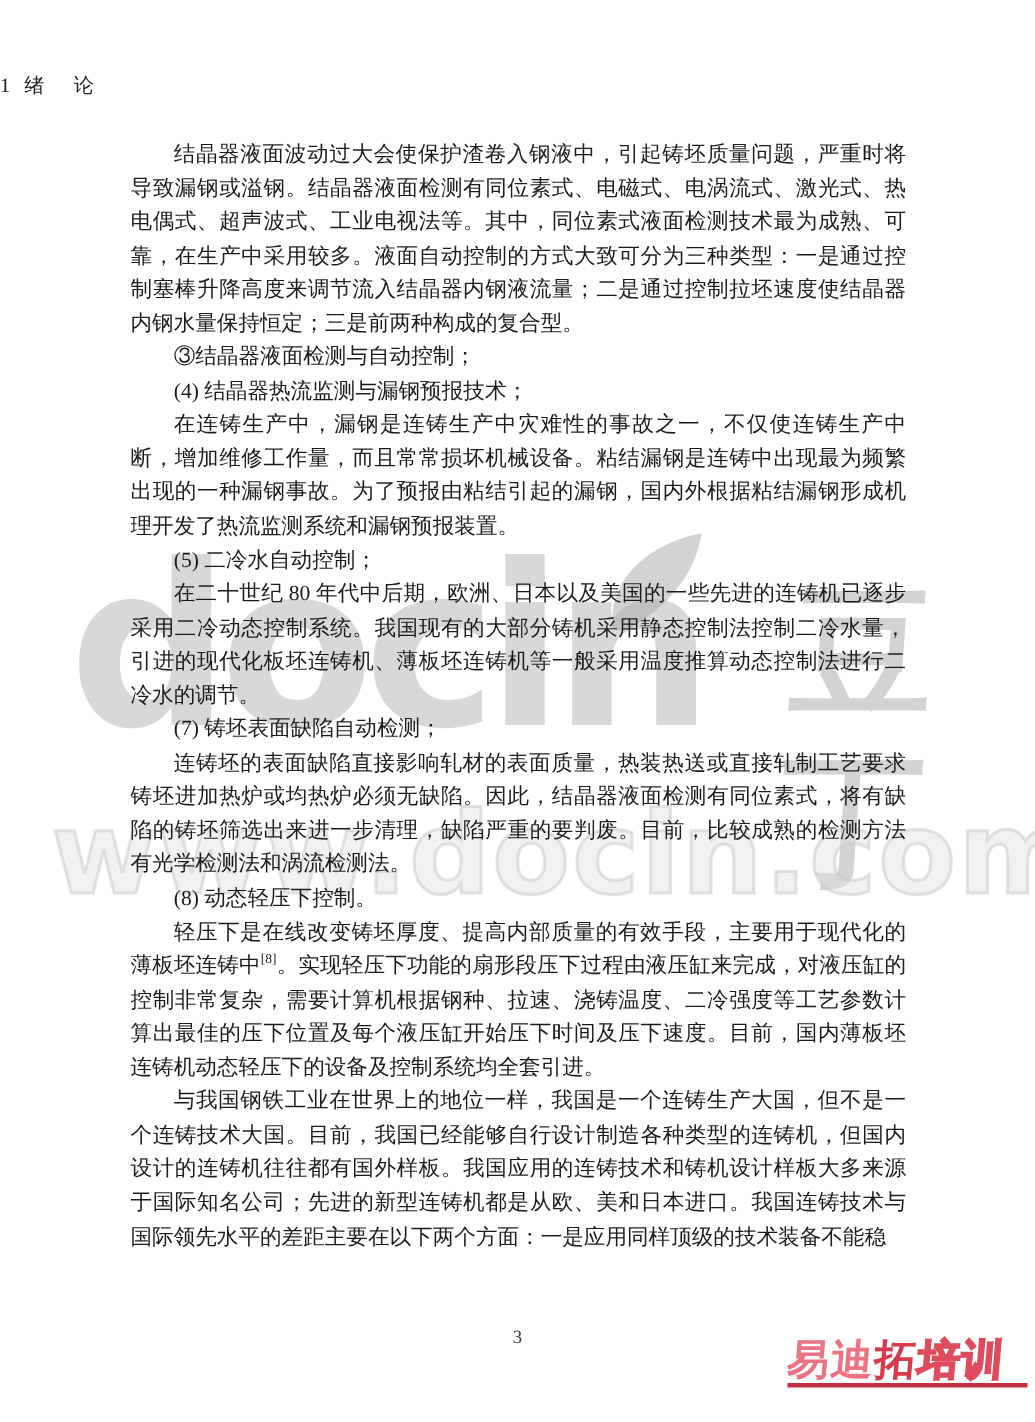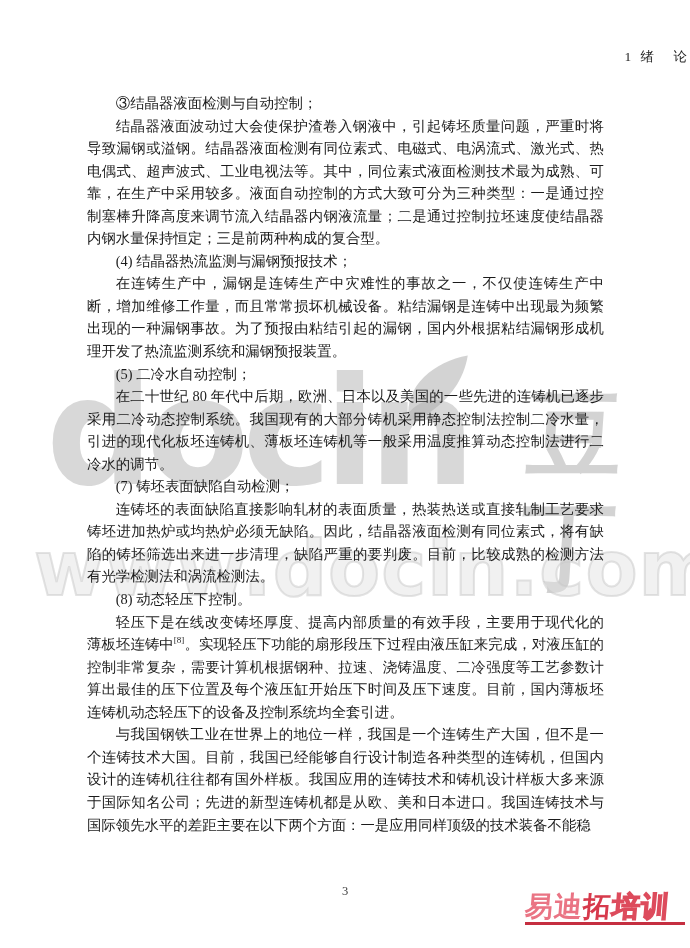--- a/index.html
+++ b/index.html
@@ -28,21 +28,21 @@
   .wm-url {
     top:534px; left:34px; width:656px;
     font-family:"DejaVu Sans","Liberation Sans",sans-serif;
     font-weight:bold; font-size:76px; line-height:70px; letter-spacing:1px;
     color:rgba(225,225,225,0.45);
     -webkit-text-stroke:2px rgba(200,200,200,0.50);
   }
   
   .header {
     position:absolute; z-index:2; top:48px; left:0; right:0;
-    text-align:right; font-size:13.5px; color:#1f1f1f; letter-spacing:3px;
+    text-align:left; font-size:13.5px; color:#1f1f1f; letter-spacing:3px;
   }
   .body-text {
     position:absolute; z-index:2; top:92px; left:87px; width:517px;
     font-size:14.4px; line-height:22.55px; color:#1b1b1b;
     text-align:justify; text-justify:inter-ideograph;
   }
   .body-text p { margin:0; text-indent:2em; }
   sup.cite { font-size:9px; line-height:0; vertical-align:super; }
   .page-number {
     position:absolute; z-index:2; top:884px; left:0; right:0;
@@ -76,22 +76,22 @@
     <svg class="wm-leaf" width="78" height="68" viewBox="0 0 100 90">
       <path d="M96,2 C52,10 12,42 18,86 C24,89 34,86 42,80 C72,60 91,34 96,2 Z" fill="rgba(168,168,168,0.5)"></path>
     </svg>
     <span class="wm-cn">豆丁</span>
   </div>
   <div class="wm wm-url">www.docin.com</div>
 
   <div class="header">1 绪　论</div>
 
   <div class="body-text">
+    <p>结晶器液面波动过大会使保护渣卷入钢液中，引起铸坯质量问题，严重时将导致漏钢或溢钢。结晶器液面检测有同位素式、电磁式、电涡流式、激光式、热电偶式、超声波式、工业电视法等。其中，同位素式液面检测技术最为成熟、可靠，在生产中采用较多。液面自动控制的方式大致可分为三种类型：一是通过控制塞棒升降高度来调节流入结晶器内钢液流量；二是通过控制拉坯速度使结晶器内钢水量保持恒定；三是前两种构成的复合型。</p>
     <p>③结晶器液面检测与自动控制；</p>
-    <p>结晶器液面波动过大会使保护渣卷入钢液中，引起铸坯质量问题，严重时将导致漏钢或溢钢。结晶器液面检测有同位素式、电磁式、电涡流式、激光式、热电偶式、超声波式、工业电视法等。其中，同位素式液面检测技术最为成熟、可靠，在生产中采用较多。液面自动控制的方式大致可分为三种类型：一是通过控制塞棒升降高度来调节流入结晶器内钢液流量；二是通过控制拉坯速度使结晶器内钢水量保持恒定；三是前两种构成的复合型。</p>
     <p>(4) 结晶器热流监测与漏钢预报技术；</p>
     <p>在连铸生产中，漏钢是连铸生产中灾难性的事故之一，不仅使连铸生产中断，增加维修工作量，而且常常损坏机械设备。粘结漏钢是连铸中出现最为频繁出现的一种漏钢事故。为了预报由粘结引起的漏钢，国内外根据粘结漏钢形成机理开发了热流监测系统和漏钢预报装置。</p>
     <p>(5) 二冷水自动控制；</p>
     <p>在二十世纪 80 年代中后期，欧洲、日本以及美国的一些先进的连铸机已逐步采用二冷动态控制系统。我国现有的大部分铸机采用静态控制法控制二冷水量，引进的现代化板坯连铸机、薄板坯连铸机等一般采用温度推算动态控制法进行二冷水的调节。</p>
     <p>(7) 铸坯表面缺陷自动检测；</p>
     <p>连铸坯的表面缺陷直接影响轧材的表面质量，热装热送或直接轧制工艺要求铸坯进加热炉或均热炉必须无缺陷。因此，结晶器液面检测有同位素式，将有缺陷的铸坯筛选出来进一步清理，缺陷严重的要判废。目前，比较成熟的检测方法有光学检测法和涡流检测法。</p>
     <p>(8) 动态轻压下控制。</p>
     <p><span>轻压下是在线改变铸坯厚度、提高内部质量的有效手段，主要用于现代化的薄板坯连铸中</span><sup class="cite">[8]</sup><span>。实现轻压下功能的扇形段压下过程由液压缸来完成，对液压缸的控制非常复杂，需要计算机根据钢种、拉速、浇铸温度、二冷强度等工艺参数计算出最佳的压下位置及每个液压缸开始压下时间及压下速度。目前，国内薄板坯连铸机动态轻压下的设备及控制系统均全套引进。</span></p>
     <p>与我国钢铁工业在世界上的地位一样，我国是一个连铸生产大国，但不是一个连铸技术大国。目前，我国已经能够自行设计制造各种类型的连铸机，但国内设计的连铸机往往都有国外样板。我国应用的连铸技术和铸机设计样板大多来源于国际知名公司；先进的新型连铸机都是从欧、美和日本进口。我国连铸技术与国际领先水平的差距主要在以下两个方面：一是应用同样顶级的技术装备不能稳</p>
   </div>

